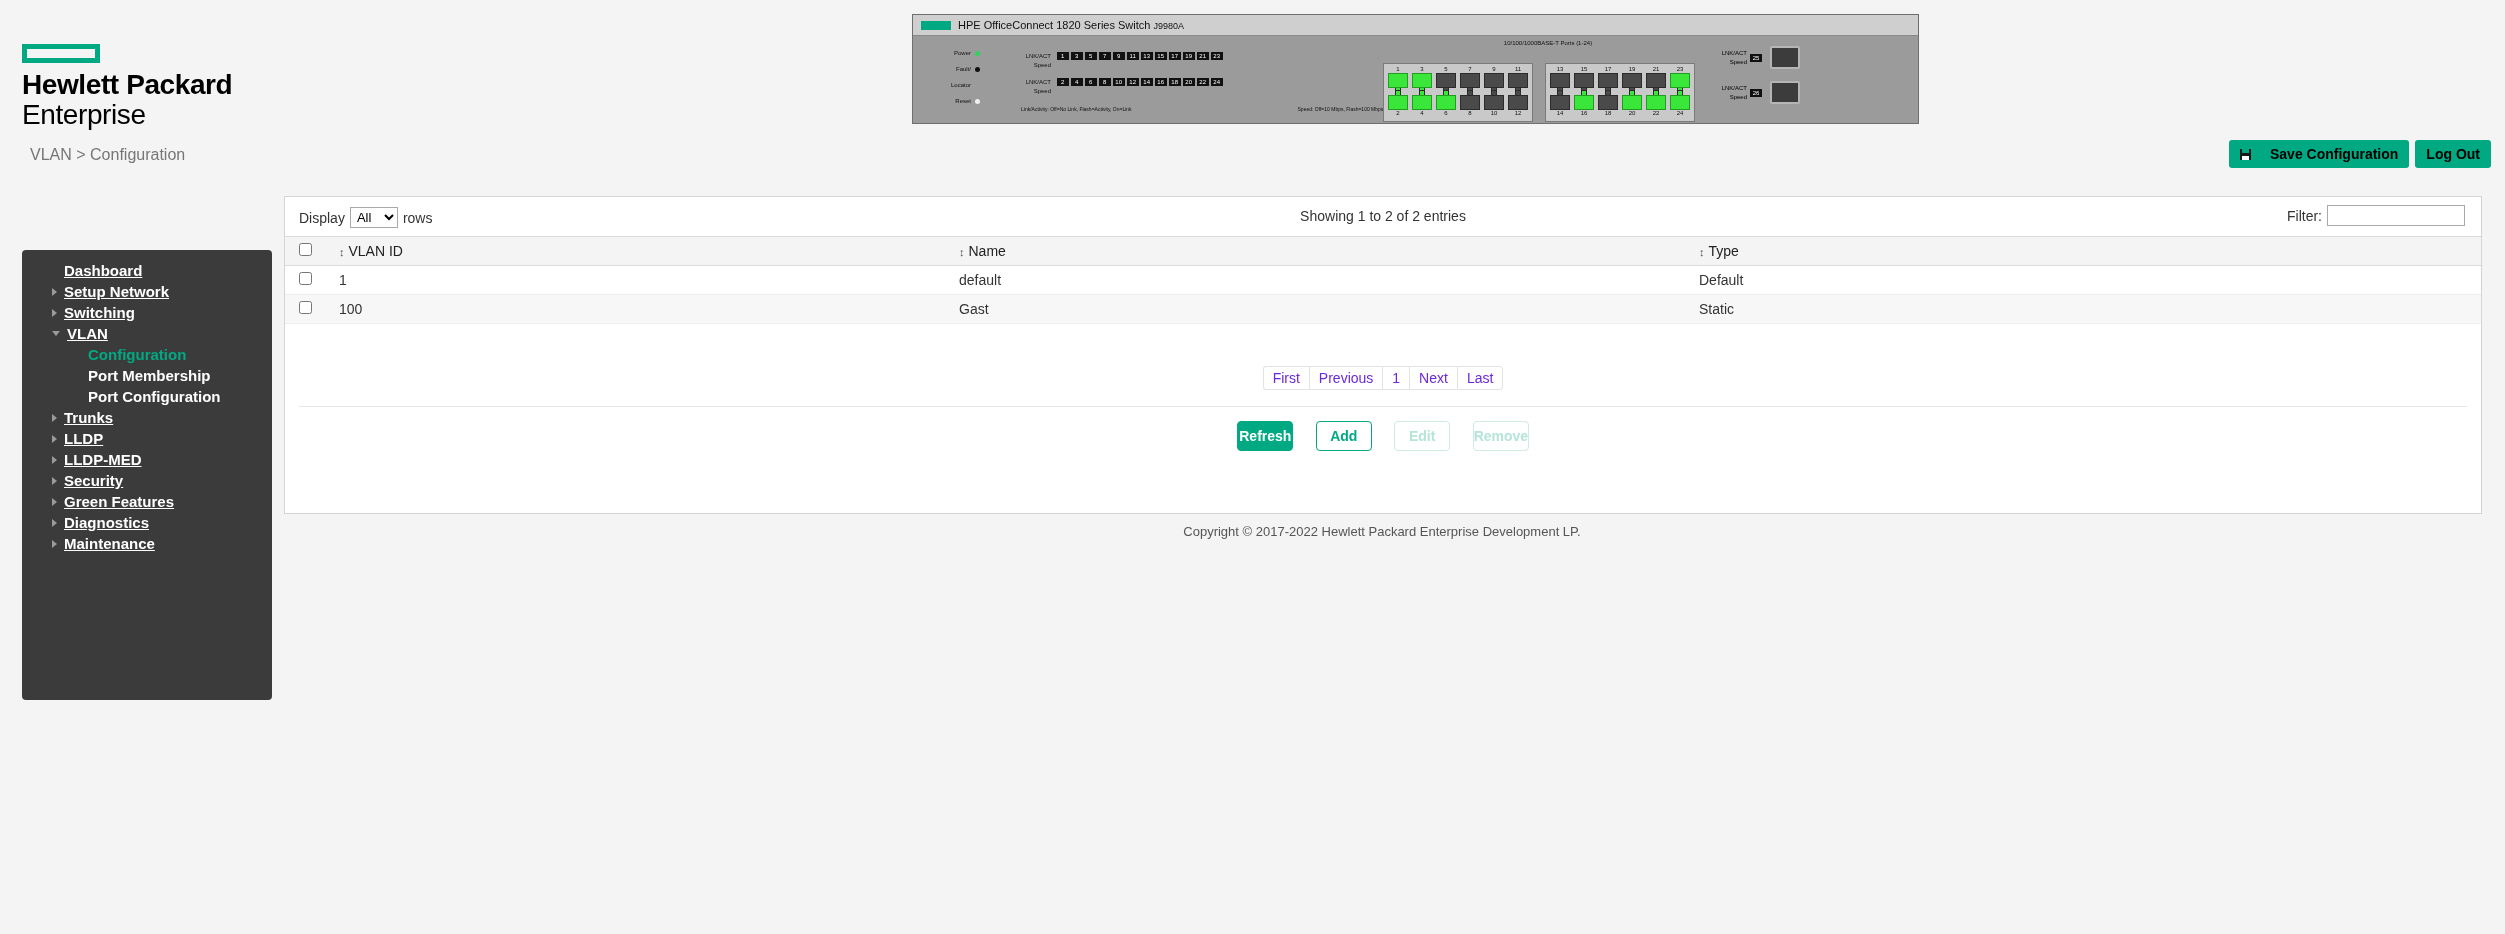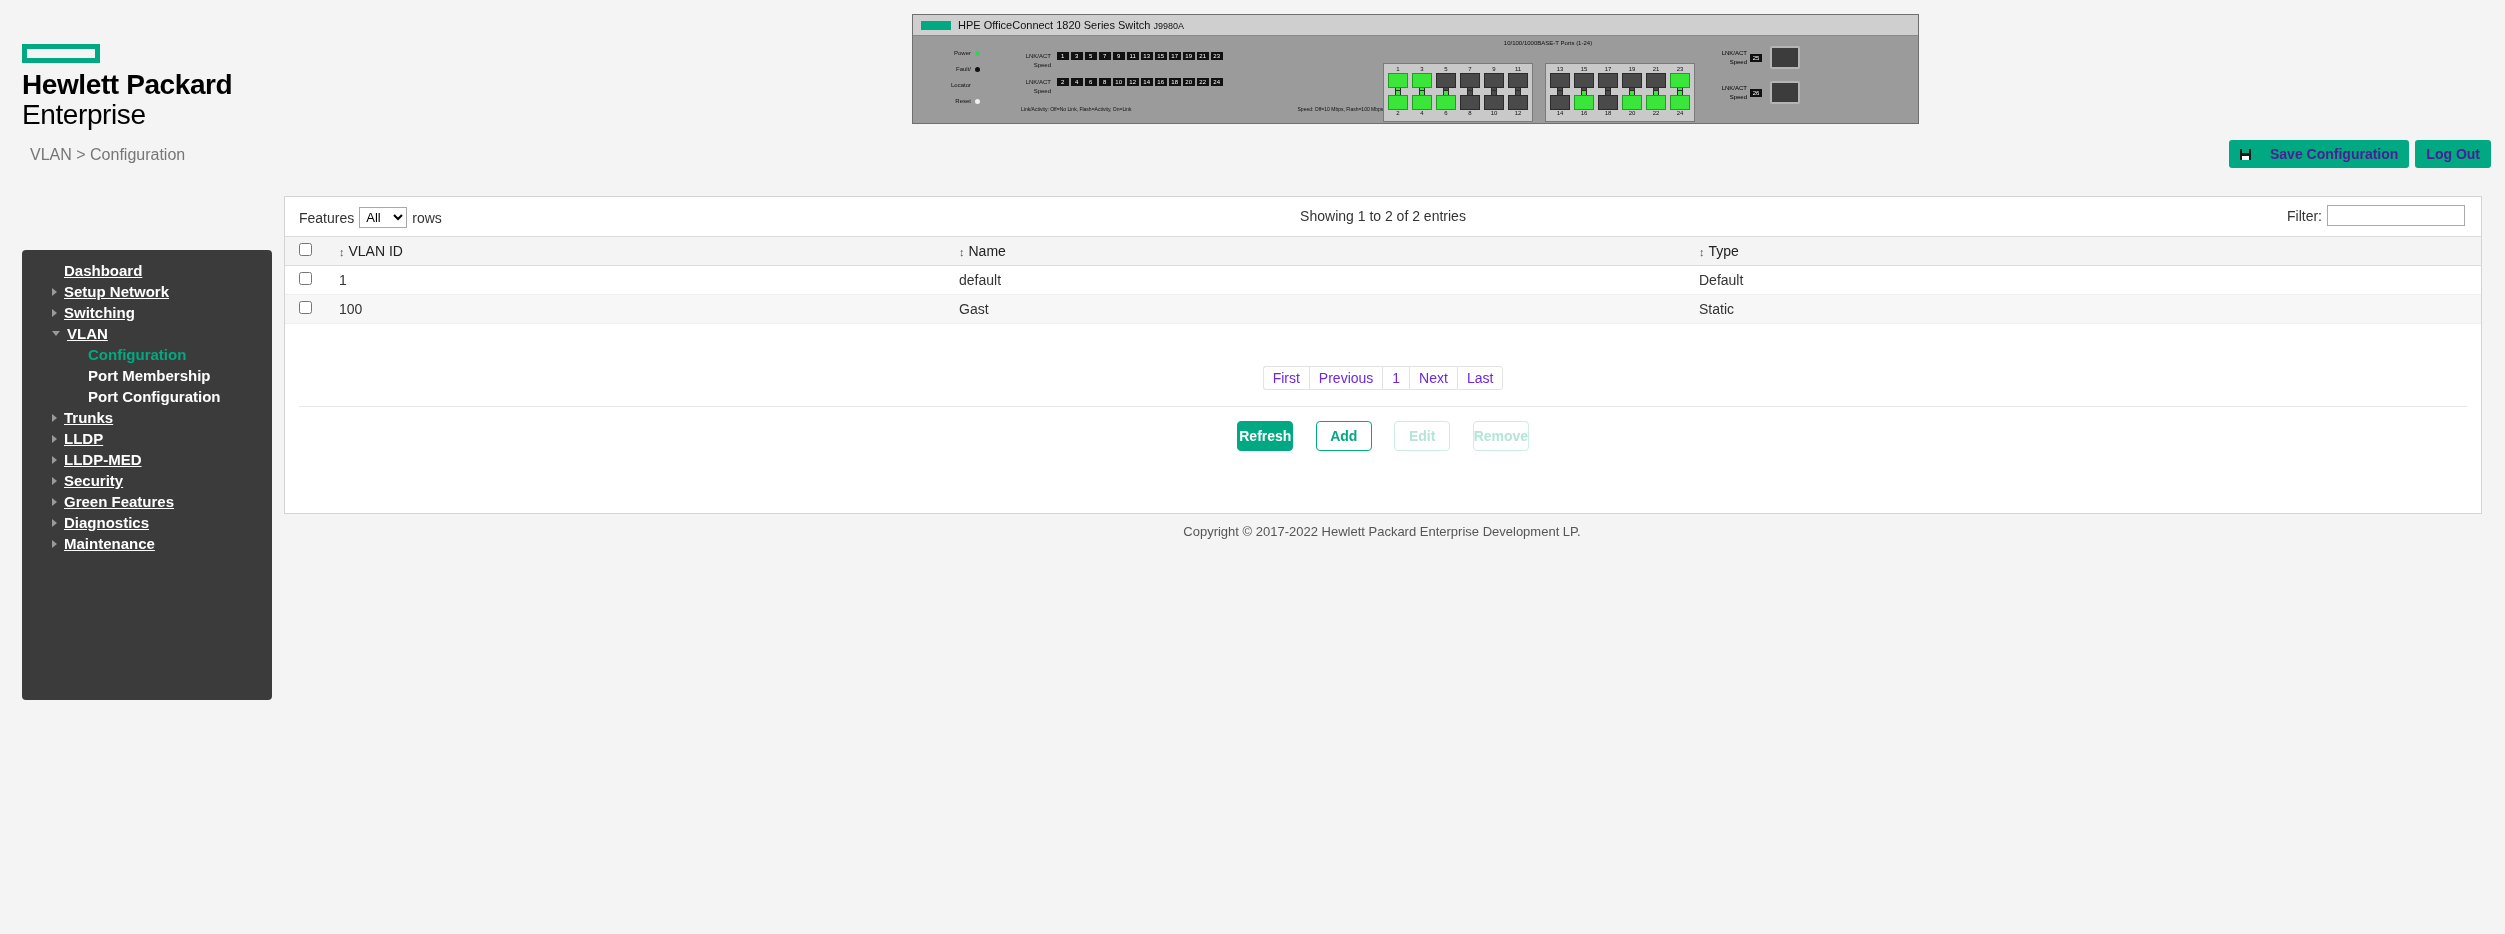--- a/index.html
+++ b/index.html
@@ -112,21 +112,21 @@
   .sfp-led .num { color: #fff; font-size: 6px; line-height: 8px; display: block; }
   .sfp-led .sq { width: 8px; height: 6px; background: #fff; margin: 1px auto; }
   .sfp-cage {
     width: 26px; height: 19px; background: #3c3c3c;
     border: 2px solid #b5b5b5; border-radius: 2px;
   }
 
   
   .top-actions { position: absolute; right: 14px; top: 140px; display: flex; gap: 6px; }
   .btn-green {
-    background: #01a982; color: #4c1d95; border: none; border-radius: 3px;
+    background: #01a982; color: #000000; border: none; border-radius: 3px;
     font-size: 14px; font-family: inherit; font-weight: bold;
     padding: 6px 11px; cursor: pointer; display: flex; align-items: center; gap: 19px;
   }
   .save-icon {
     width: 11px; height: 11px; background: #1a1a1a;
     position: relative; display: inline-block; flex: none;
   }
   .save-icon::before {
     content:""; position:absolute; left:2px; top:0; width:7px; height:4px; background:#01a982;
   }
@@ -386,21 +386,21 @@
       <span class="arrow "></span>
       <span>Maintenance</span>
     </div>
   </div>
 
 <div class="panel">
 
 
   <div class="table-toolbar">
     <span class="display-ctl">
-      <span>Features</span>
+      <span>Display</span>
       <select id="displaySelect"><option>All</option><option>10</option><option>25</option><option>50</option><option>100</option></select>
       <span>rows</span>
     </span>
     <span class="showing">Showing 1 to 2 of 2 entries</span>
     <span class="filter-ctl">
       <span>Filter:</span>
       <input type="text" value="" style="">
     </span>
   </div>
 

